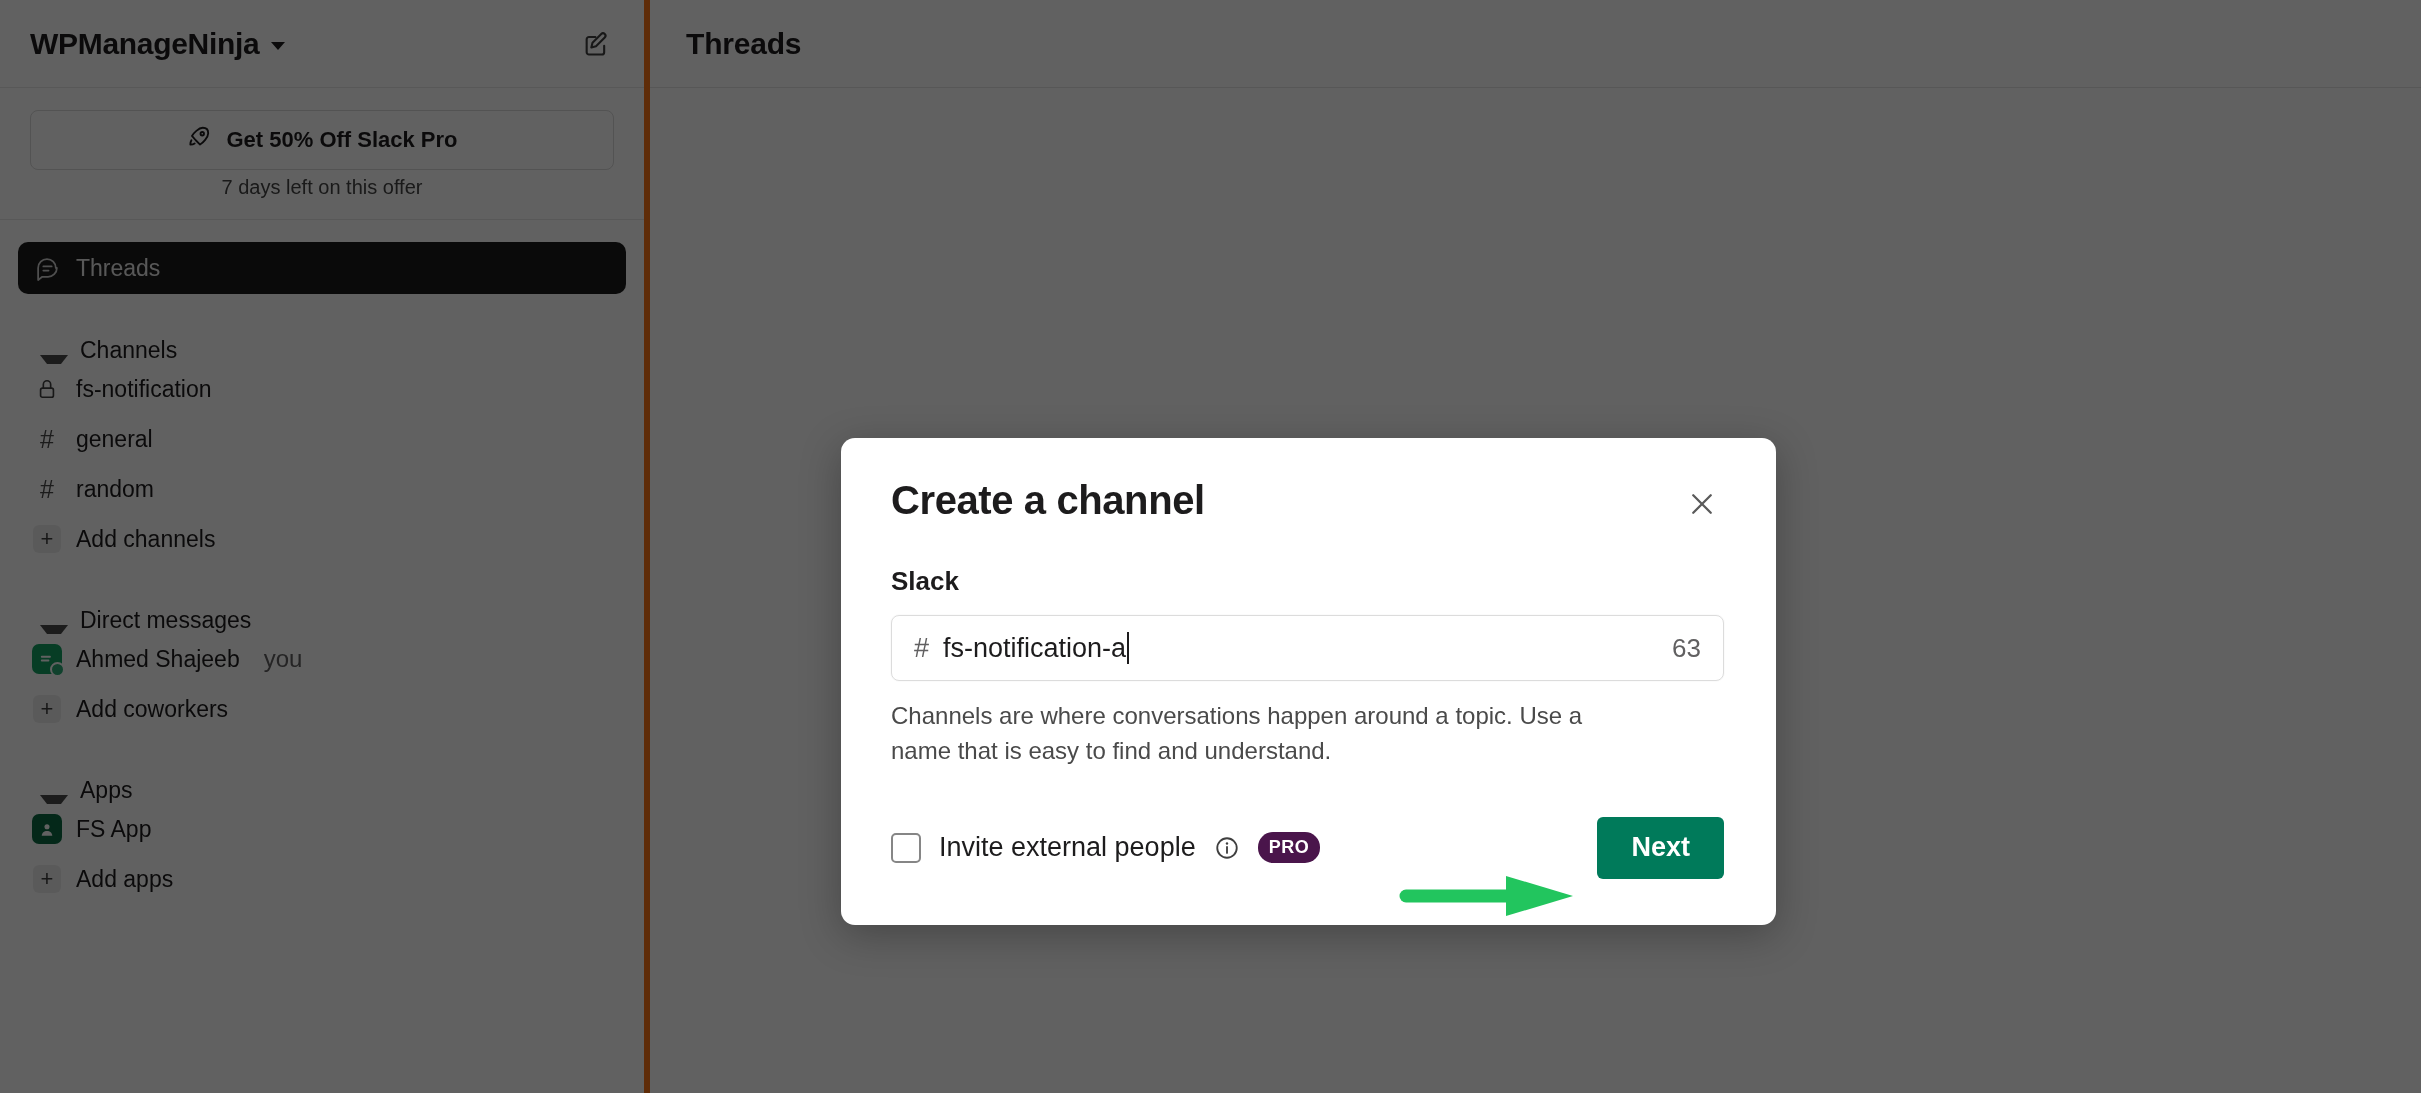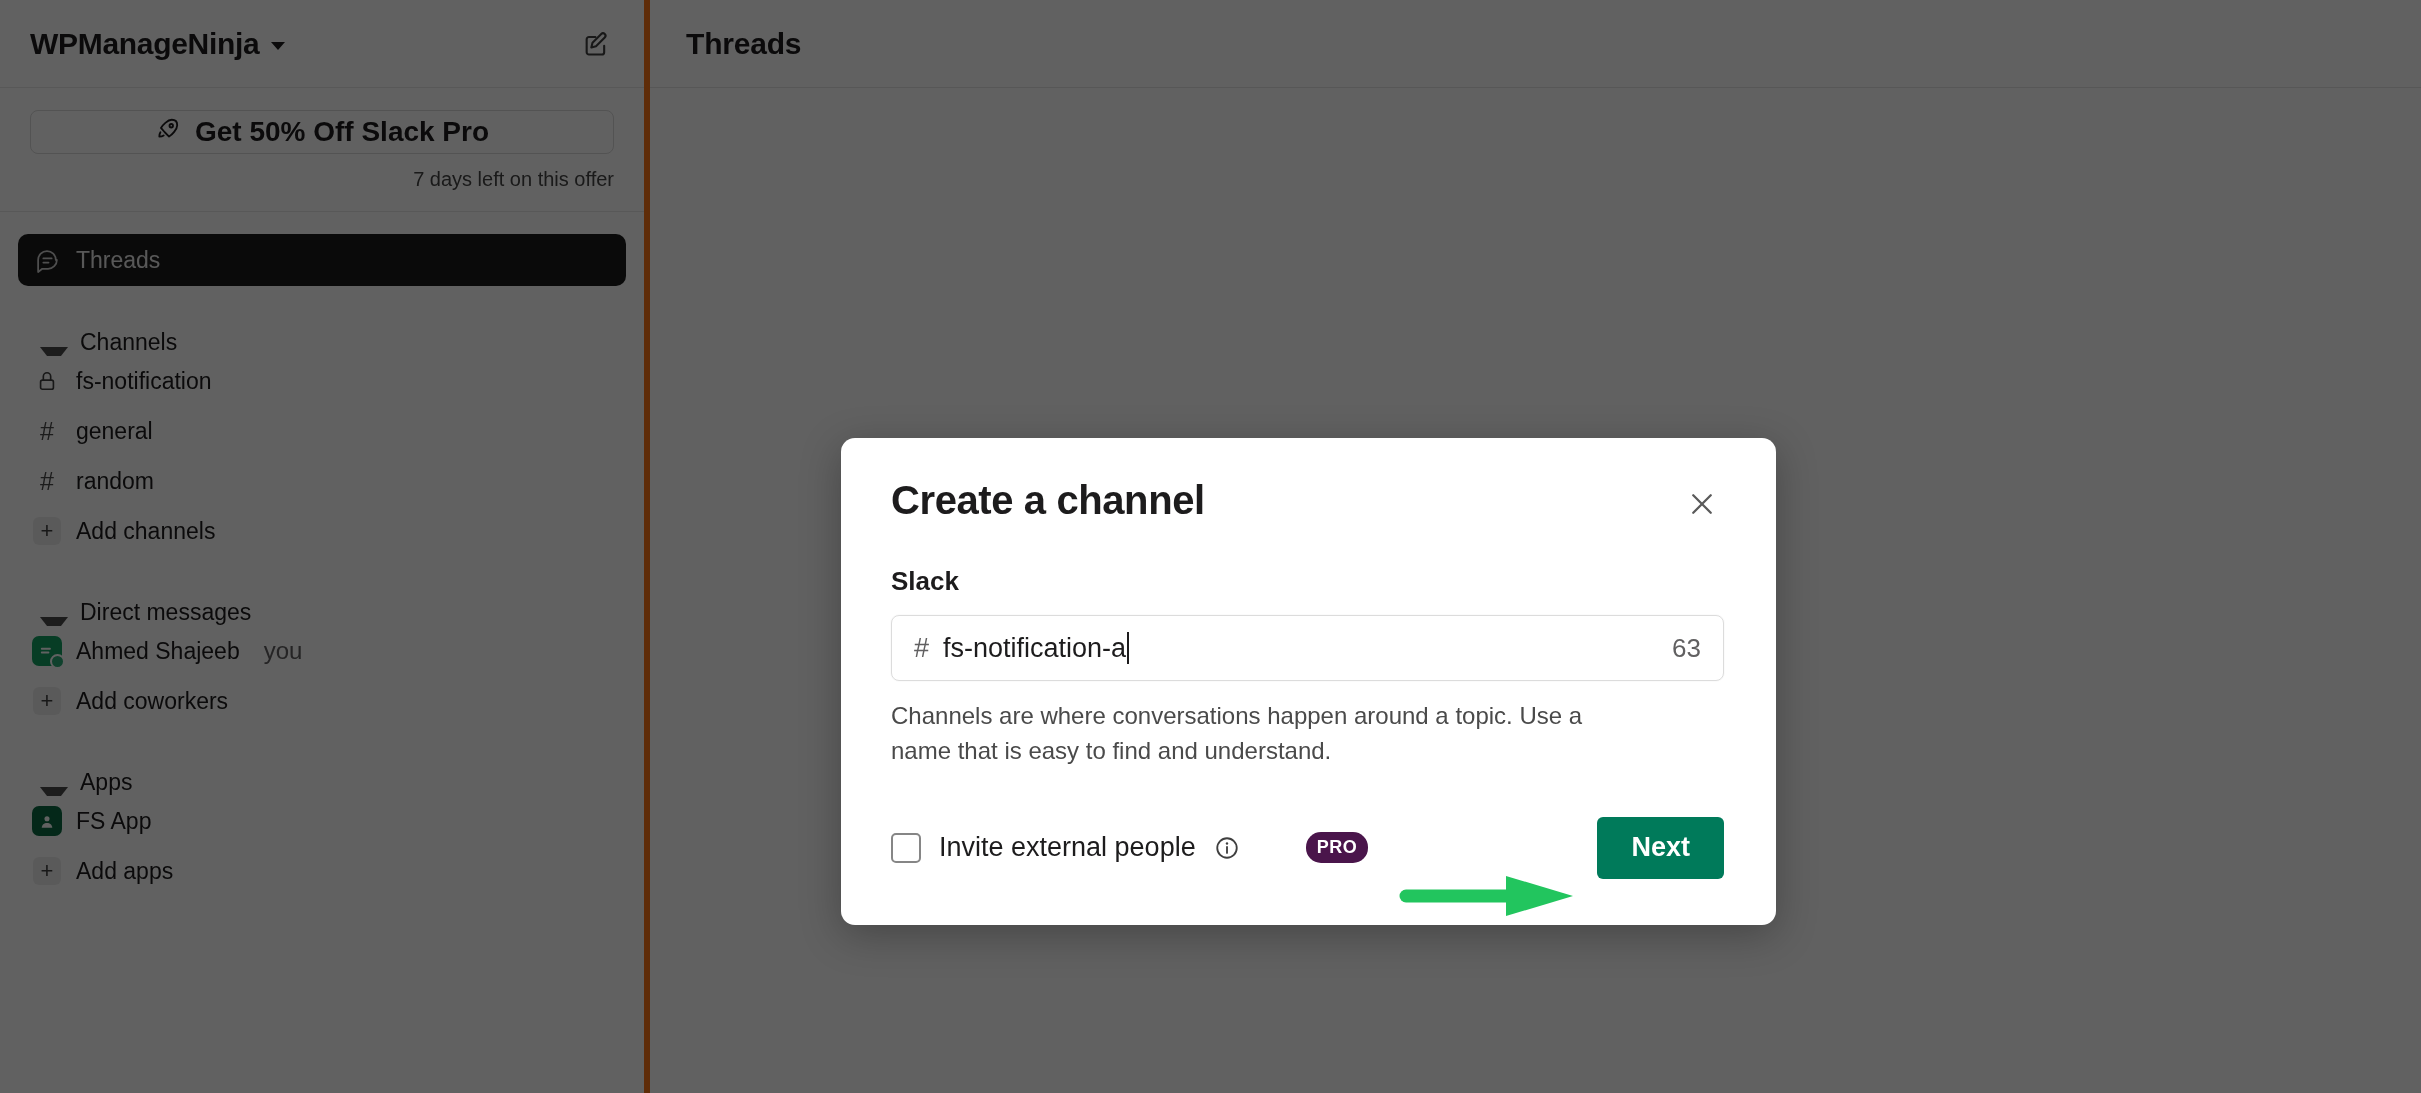--- a/index.html
+++ b/index.html
@@ -72,36 +72,36 @@
   .compose-btn svg { display: block; }
 
   .promo-wrap {
     padding: 22px 30px 0 30px;
     border-bottom: 1px solid #e8e8e8;
     padding-bottom: 20px;
   }
   .promo-btn {
     width: 100%;
     box-sizing: border-box;
-    height: 44px;
+    height: 60px;
     border: 1px solid #d9d9d9;
     border-radius: 8px;
     background: #ffffff;
     display: flex;
     align-items: center;
     justify-content: center;
     gap: 14px;
     cursor: pointer;
-    font-size: 28px;
+    font-size: 22px;
     font-weight: 700;
     color: #1d1c1d;
   }
   .promo-sub {
-    margin-top: 14px;
-    text-align: right;
+    margin-top: 6px;
+    text-align: center;
     font-size: 20px;
     color: #454545;
   }
 
   .nav-list { padding: 22px 18px 0 18px; }
   .nav-item {
     height: 52px;
     display: flex;
     align-items: center;
     gap: 16px;
@@ -354,21 +354,20 @@
     cursor: pointer;
   }
   .pro-badge {
     background: #4a154b;
     color: #ffffff;
     font-size: 18px;
     font-weight: 700;
     letter-spacing: 0.5px;
     padding: 5px 11px;
     border-radius: 15px;
-    margin-left: 48px;
   }
   .next-btn {
     background: #007a5a;
     color: #ffffff;
     font-size: 27px;
     font-weight: 700;
     border: none;
     border-radius: 6px;
     padding: 0 34px;
     height: 62px;

